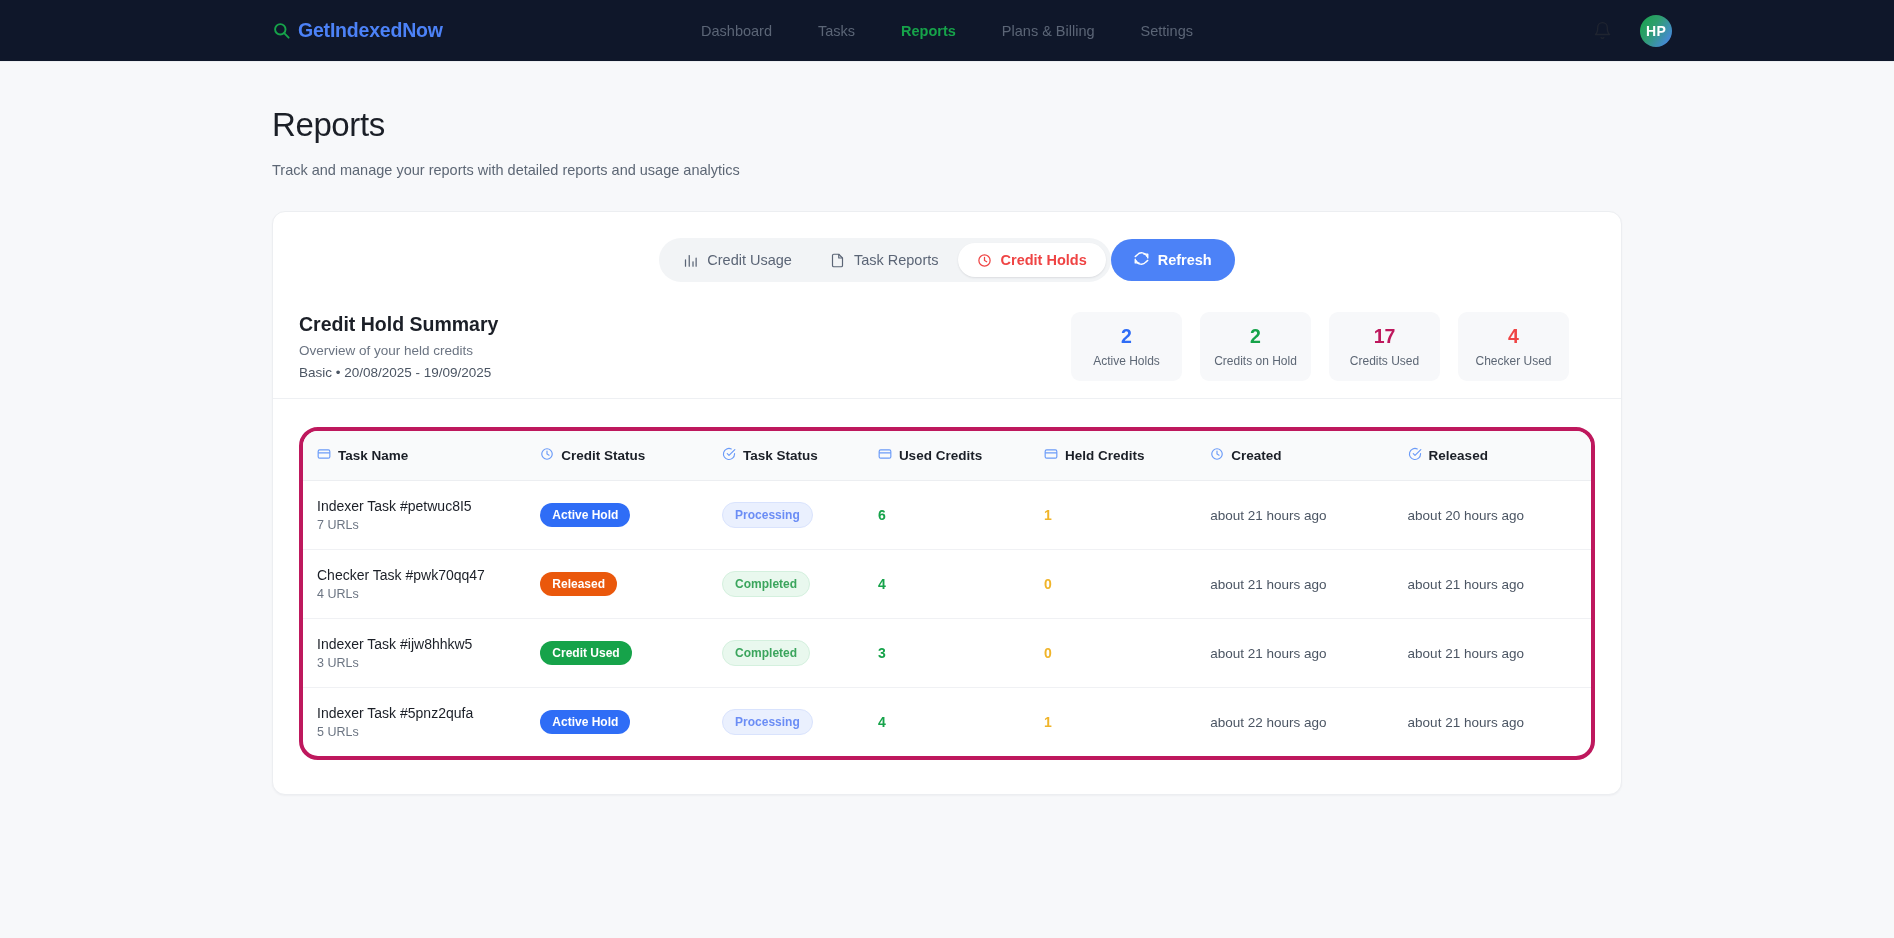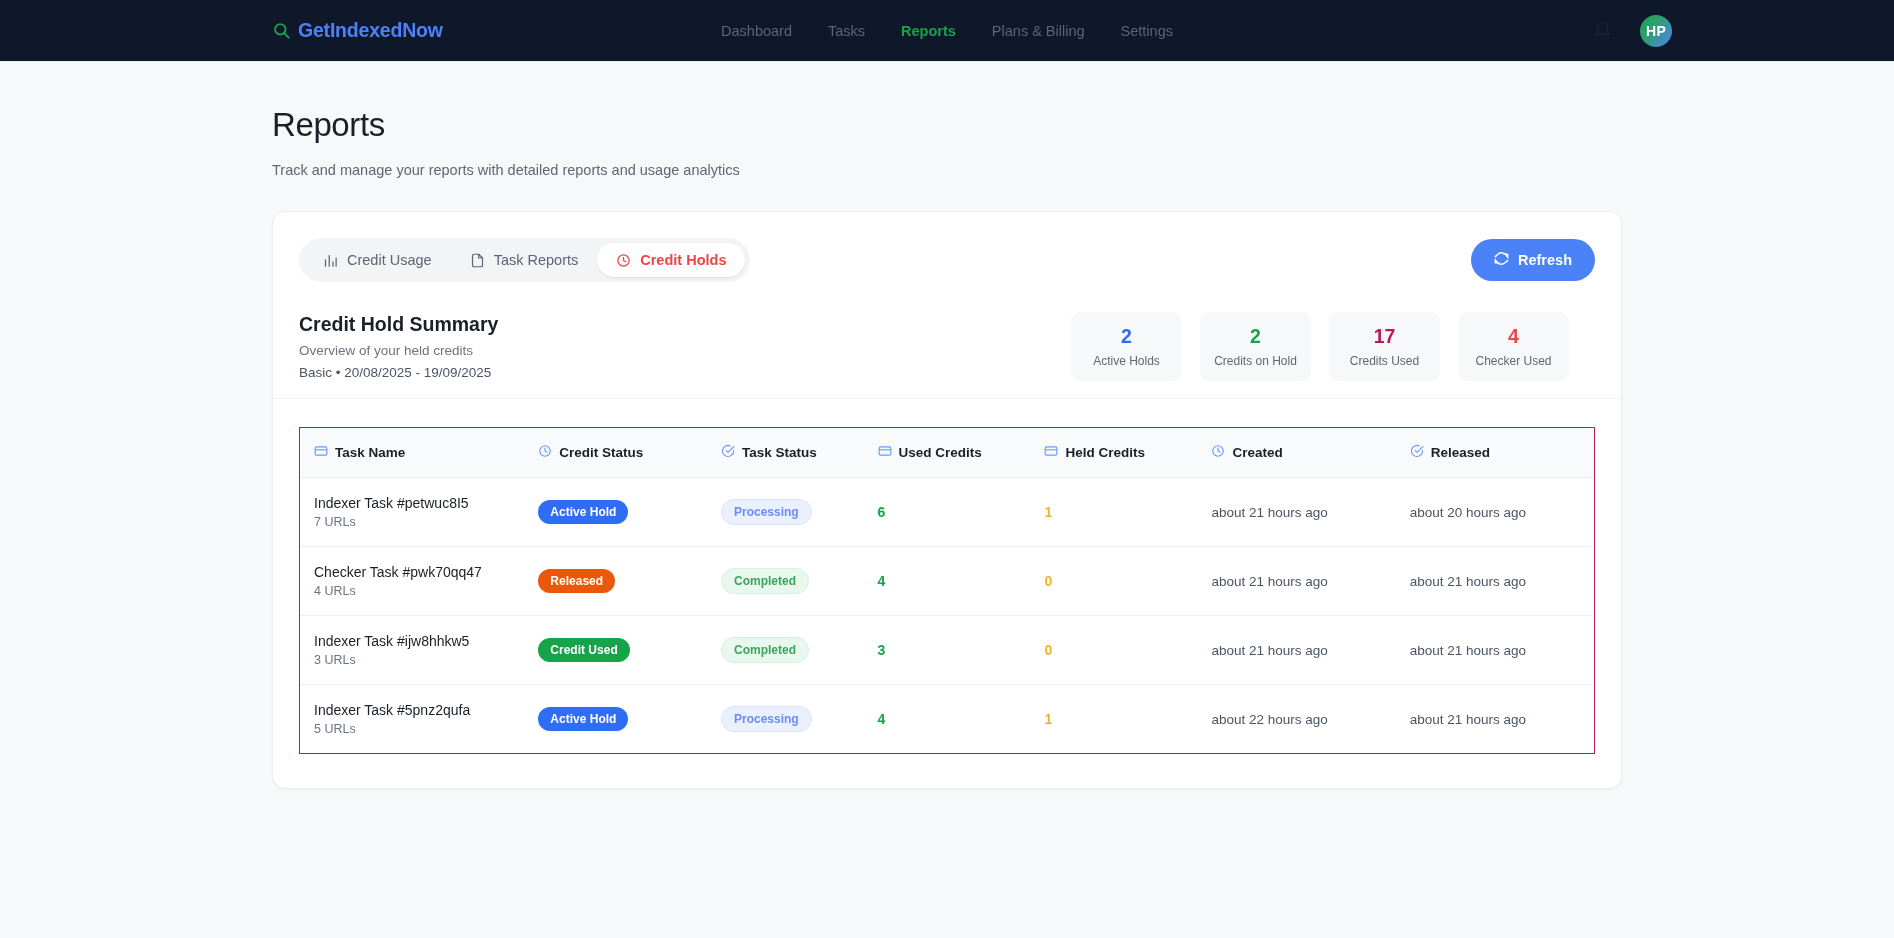--- a/index.html
+++ b/index.html
@@ -23,21 +23,21 @@
     position: absolute; left: 272px;
     display: flex; align-items: center; gap: 7px;
   }
   .brand-icon { width: 19px; height: 19px; display: block; }
   .brand-text {
     font-size: 19.5px; font-weight: 700; color: #4c82f7;
     letter-spacing: -0.2px;
   }
   .nav {
     position: absolute; left: 50%; transform: translateX(-50%);
-    display: flex; align-items: center; gap: 36px;
+    display: flex; align-items: center; gap: 46px;
   }
   .nav-item {
     font-size: 14.5px; color: #5b6576; cursor: pointer;
     white-space: nowrap;
   }
   .nav-item.active { color: #16a34a; font-weight: 600; }
   .topright {
     position: absolute; right: 222px;
     display: flex; align-items: center; gap: 28px;
   }
@@ -61,21 +61,21 @@
   }
 
   
   .card {
     margin-top: 33px; background: #ffffff;
     border: 1px solid #eceef1; border-radius: 13px;
     box-shadow: 0 1px 2px rgba(16,24,40,.04);
     overflow: hidden;
   }
   .card-top {
-    display: flex; align-items: center; justify-content: space-between;
+    display: flex; align-items: center; justify-content: center;
     padding: 26px 26px 0 26px;
   }
   .tabs {
     display: inline-flex; align-items: center;
     background: #f2f4f6; border-radius: 999px; padding: 5px;
   }
   .tab {
     display: inline-flex; align-items: center; gap: 9px;
     padding: 9px 19px; border-radius: 999px;
     font-size: 14.5px; color: #5b6576; cursor: pointer;
@@ -107,21 +107,21 @@
   .stat {
     width: 111px; padding: 14px 6px 13px 6px;
     background: #f7f8fa; border-radius: 9px; text-align: center;
   }
   .stat-value { font-size: 19.5px; font-weight: 700; line-height: 1.1; }
   .stat-label { font-size: 12px; color: #5d6775; margin-top: 7px; }
 
   
   .table-wrap { padding: 28px 26px 34px 26px; }
   .table-box {
-    border: 1px solid #be185d; border-radius: 0; overflow: hidden;
+    border: 4px solid #be185d; border-radius: 19px; overflow: hidden;
   }
   table { width: 100%; border-collapse: collapse; }
   thead th {
     background: #f9fafb; text-align: left;
     font-size: 13.5px; font-weight: 600; color: #1b1f27;
     padding: 16px 14px; border-bottom: 1px solid #eceef1;
     white-space: nowrap;
   }
   .th-inner { display: inline-flex; align-items: center; gap: 7px; }
   tbody td {

